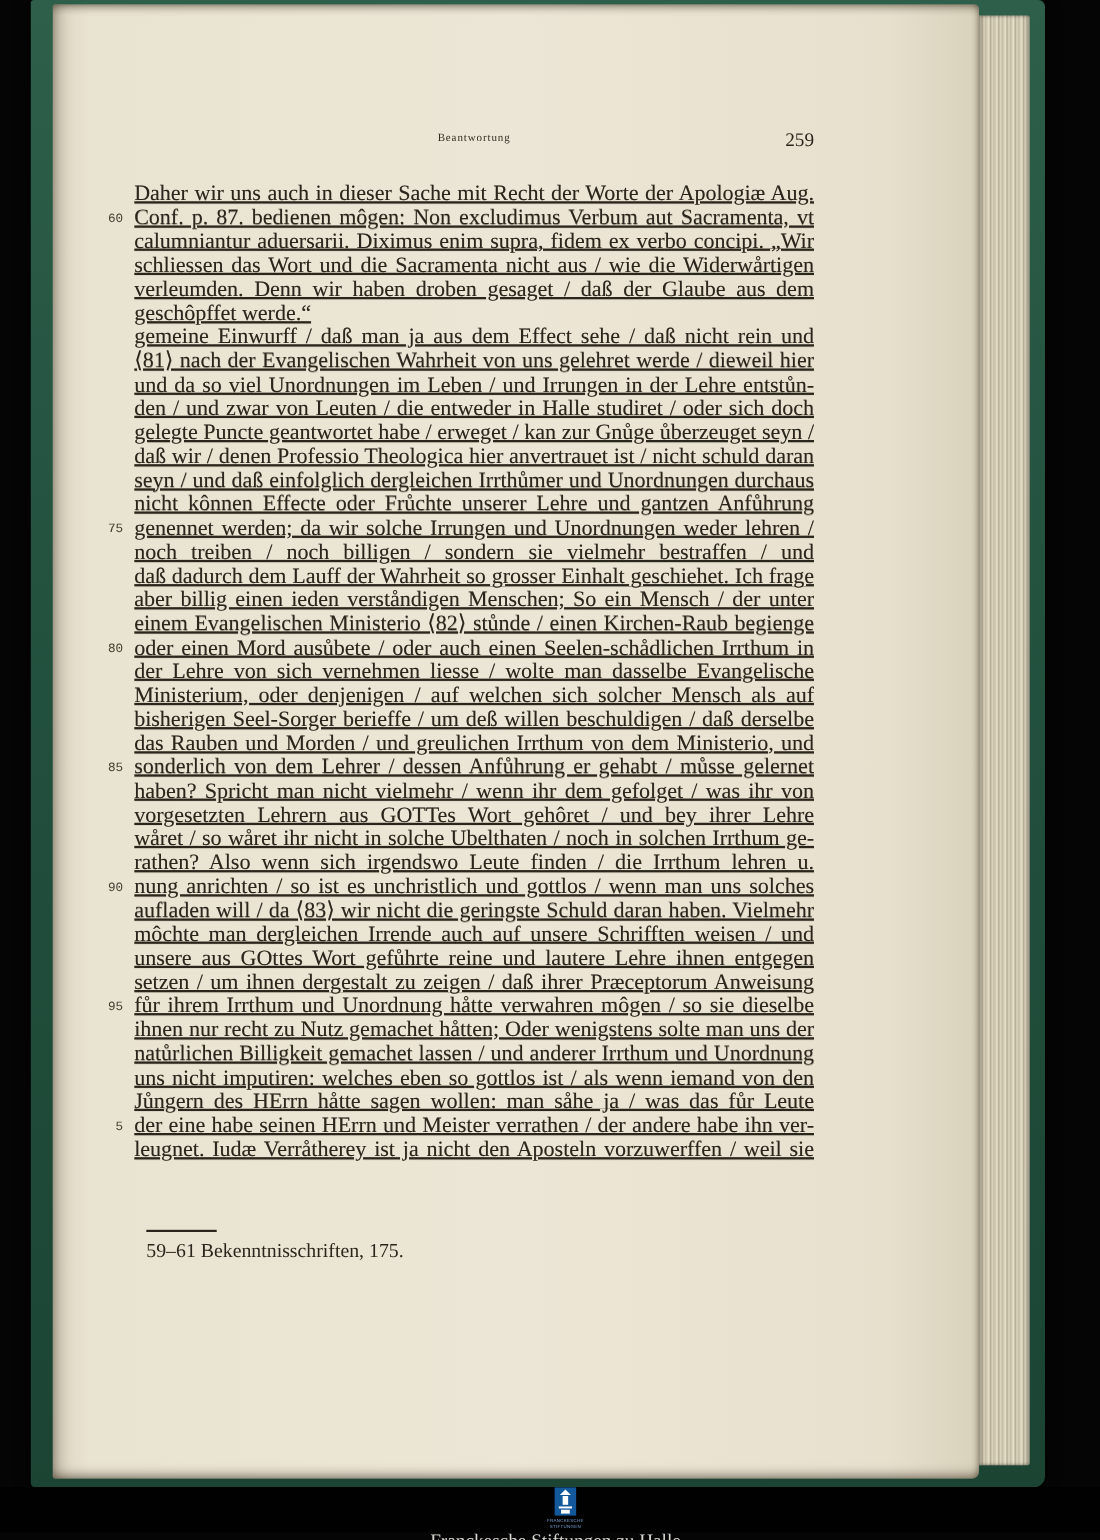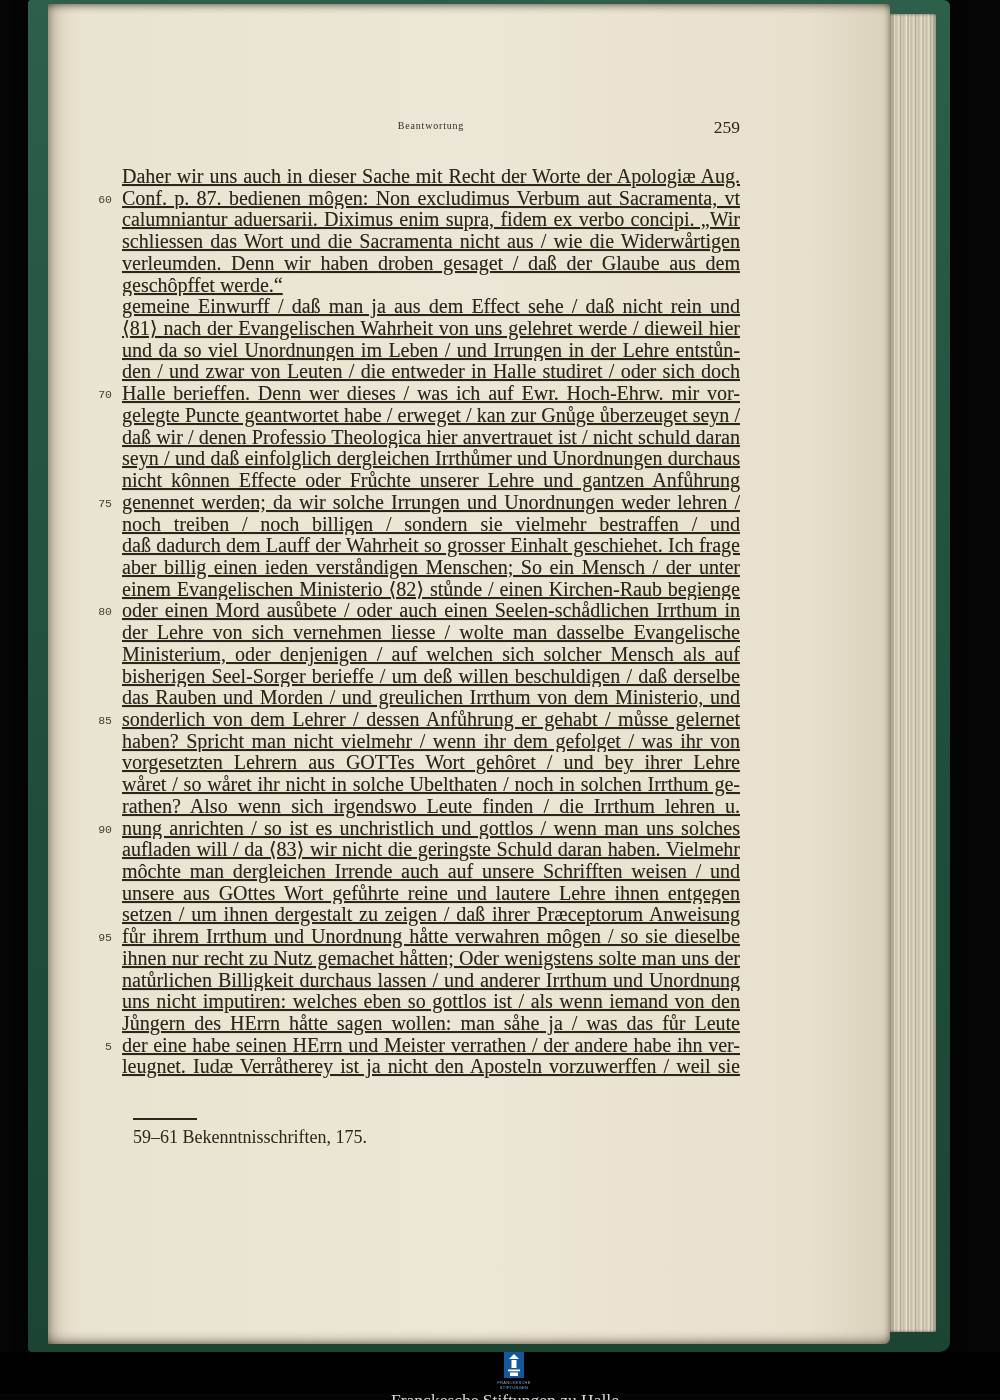--- a/index.html
+++ b/index.html
@@ -140,24 +140,20 @@
         </div>
         <div class="line">
           <span class="line-num"></span>
           <span class="line-text">und da so viel Unordnungen im Leben / und Irrungen in der Lehre entstůn-</span>
         </div>
         <div class="line">
           <span class="line-num"></span>
           <span class="line-text">den / und zwar von Leuten / die entweder in Halle studiret / oder sich doch auf</span>
         </div>
         <div class="line">
-          <span class="line-num">70</span>
-          <span class="line-text">Halle berieffen. Denn wer dieses / was ich auf Ewr. Hoch-Ehrw. mir vor-</span>
-        </div>
-        <div class="line">
           <span class="line-num"></span>
           <span class="line-text">gelegte Puncte geantwortet habe / erweget / kan zur Gnůge ůberzeuget seyn /</span>
         </div>
         <div class="line">
           <span class="line-num"></span>
           <span class="line-text">daß wir / denen Professio Theologica hier anvertrauet ist / nicht schuld daran</span>
         </div>
         <div class="line">
           <span class="line-num"></span>
           <span class="line-text">seyn / und daß einfolglich dergleichen Irrthůmer und Unordnungen durchaus</span>
@@ -249,21 +245,21 @@
         <div class="line">
           <span class="line-num">95</span>
           <span class="line-text">fůr ihrem Irrthum und Unordnung håtte verwahren môgen / so sie dieselbe</span>
         </div>
         <div class="line">
           <span class="line-num"></span>
           <span class="line-text">ihnen nur recht zu Nutz gemachet håtten; Oder wenigstens solte man uns der</span>
         </div>
         <div class="line">
           <span class="line-num"></span>
-          <span class="line-text">natůrlichen Billigkeit durchaus lassen / und anderer Irrthum und Unordnung</span>
+          <span class="line-text">natůrlichen Billigkeit gemachet lassen / und anderer Irrthum und Unordnung</span>
         </div>
         <div class="line">
           <span class="line-num"></span>
           <span class="line-text">uns nicht imputiren: welches eben so gottlos ist / als wenn iemand von den</span>
         </div>
         <div class="line">
           <span class="line-num"></span>
           <span class="line-text">Jůngern des HErrn håtte sagen wollen: man såhe ja / was das fůr Leute wåren /</span>
         </div>
         <div class="line">

